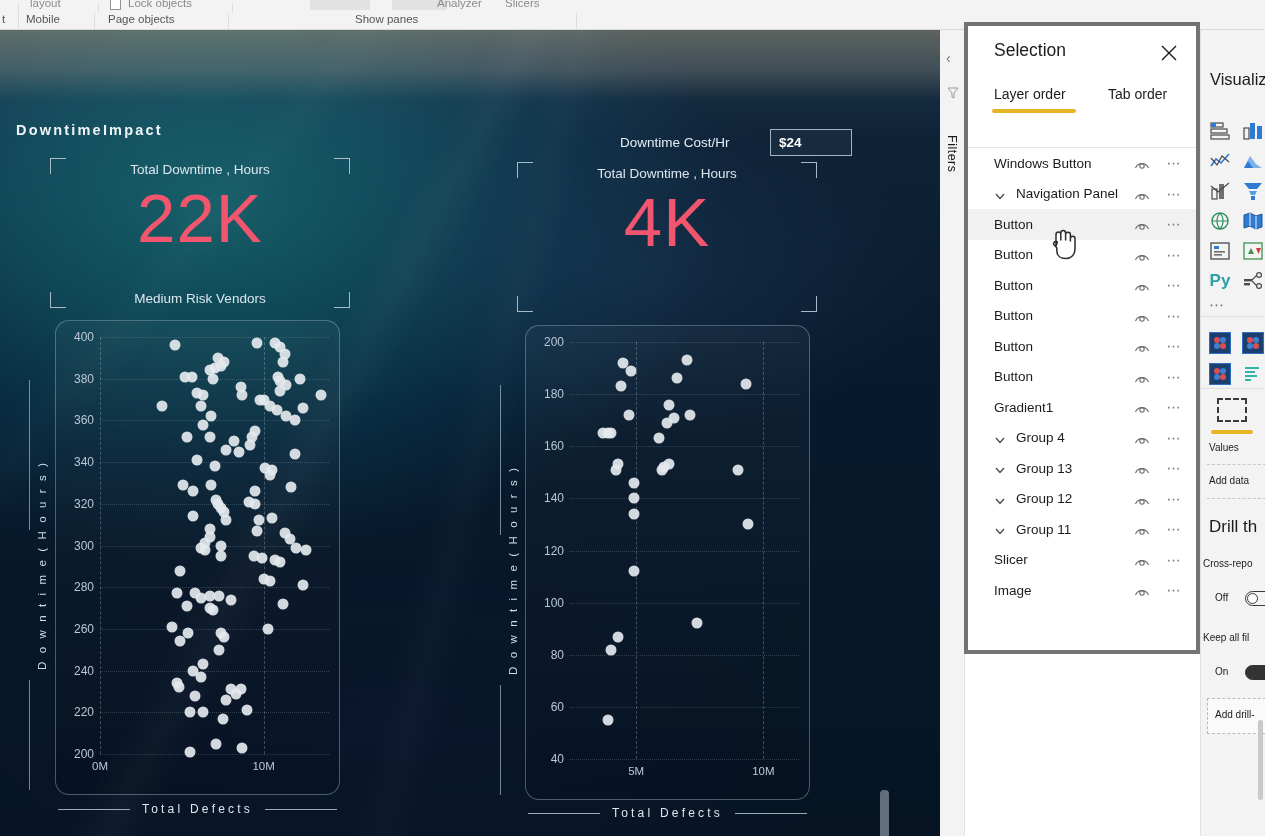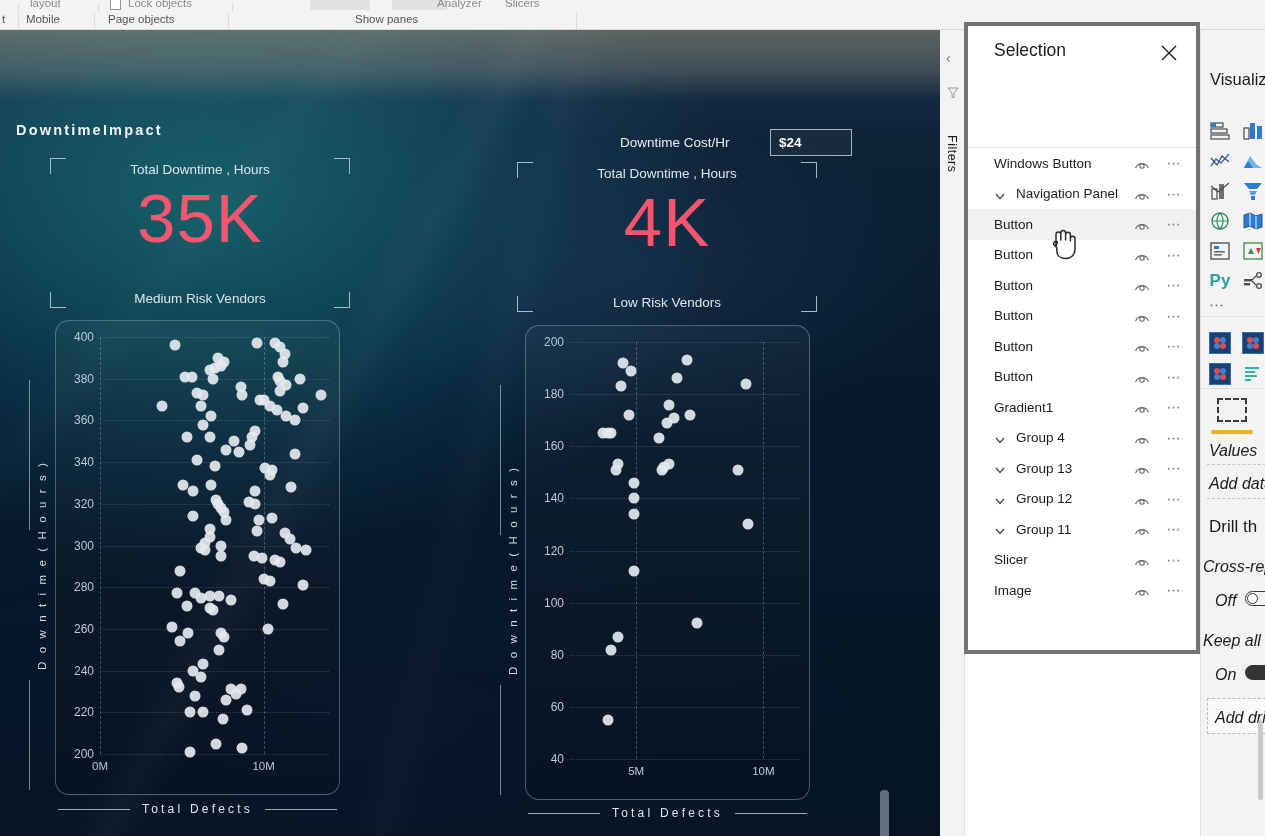--- a/index.html
+++ b/index.html
@@ -244,21 +244,21 @@
     border: 1px solid #2f6fbf;
   }
   .values-well {
     position: absolute; left: 16px; top: 368px; width: 30px; height: 24px;
     border: 2px dashed #3a3a3a;
   }
   .values-ul {
     position: absolute; left: 10px; top: 400px; width: 42px; height: 4px;
     background: #e8b325; border-radius: 2px;
   }
-  .viz-lbl { position: absolute; font-size: 16px; color: #1b1b1b; white-space: nowrap; font-style: italic; }
+  .viz-lbl { position: absolute; font-size: 10px; color: #1b1b1b; white-space: nowrap; }
   .viz-dash {
     position: absolute; left: 6px; width: 120px; height: 0;
     border-top: 1px dashed #c6c6c6;
   }
   .drill-h { position: absolute; left: 8px; top: 487px; font-size: 17px; color: #1b1b1b; white-space: nowrap; }
   .toggle-track {
     position: absolute; width: 34px; height: 15px; border-radius: 8px;
     border: 1.5px solid #3a3a3a; cursor: pointer;
   }
   .toggle-track.on { background: #333; border-color: #333; }
@@ -316,32 +316,31 @@
 
   <div class="cost-label">Downtime Cost/Hr</div>
   <div class="cost-box">$24</div>
 
   <div class="kpi" style="left:50px; top:128px;">
     <div class="brk tl"></div>
     <div class="brk tr"></div>
     <div class="brk bl"></div>
     <div class="brk br"></div>
     <div class="kpi-top">Total Downtime , Hours</div>
-    <div class="kpi-value">35K</div>
+    <div class="kpi-value">22K</div>
     <div class="kpi-bottom">Medium Risk Vendors</div>
   </div>
 
   <div class="kpi" style="left:517px; top:132px;">
     <div class="brk tl"></div>
     <div class="brk tr"></div>
     <div class="brk bl"></div>
     <div class="brk br"></div>
     <div class="kpi-top">Total Downtime , Hours</div>
     <div class="kpi-value">4K</div>
-    <div class="kpi-bottom">Low Risk Vendors</div>
   </div>
 
   <div class="y-rule" style="left:29px; top:350px; height:150px;"></div>
   <div class="y-rule" style="left:29px; top:650px; height:110px;"></div>
   <div class="axis-title-y" style="left:36px; top:640px;">D o w n t i m e   ( H o u r s )</div>
 
   <div class="chart-card" id="chart0" style="left:55px; top:290px;">
     <div class="plot" id="plot0">
           <div class="gl-h" style="top: 100%;"></div>
           <div class="ytick" style="top: 100%;">200</div>
@@ -579,20 +578,25 @@
 
     <div class="sel-head">
       <div class="sel-title">Selection</div>
       <span class="sel-close">
         <svg width="22" height="22" viewBox="0 0 22 22">
           <path d="M4 4 L18 18 M18 4 L4 18" stroke="#1b1b1b" stroke-width="1.4" fill="none"></path>
         </svg>
       </span>
     </div>
 
+    <div class="sel-tabs">
+      <div class="sel-tab a">Layer order</div>
+      <div class="sel-tab b">Tab order</div>
+      <div class="sel-tab-underline"></div>
+    </div>
 
     <div class="sel-divider"></div>
 
     <div class="sel-list" id="sel-list">
           <div class="sel-row">
             <span class="lbl top">Windows Button</span>
             <span class="eye"><svg width="16" height="12" viewBox="0 0 16 12">
                 <path d="M1.5 9 a7 7 0 0 1 13 0" stroke="#6b6b6b" stroke-width="1.1" fill="none"></path>
                 <circle cx="8" cy="7" r="2.2" stroke="#6b6b6b" stroke-width="1.1" fill="none"></circle>
               </svg></span>

